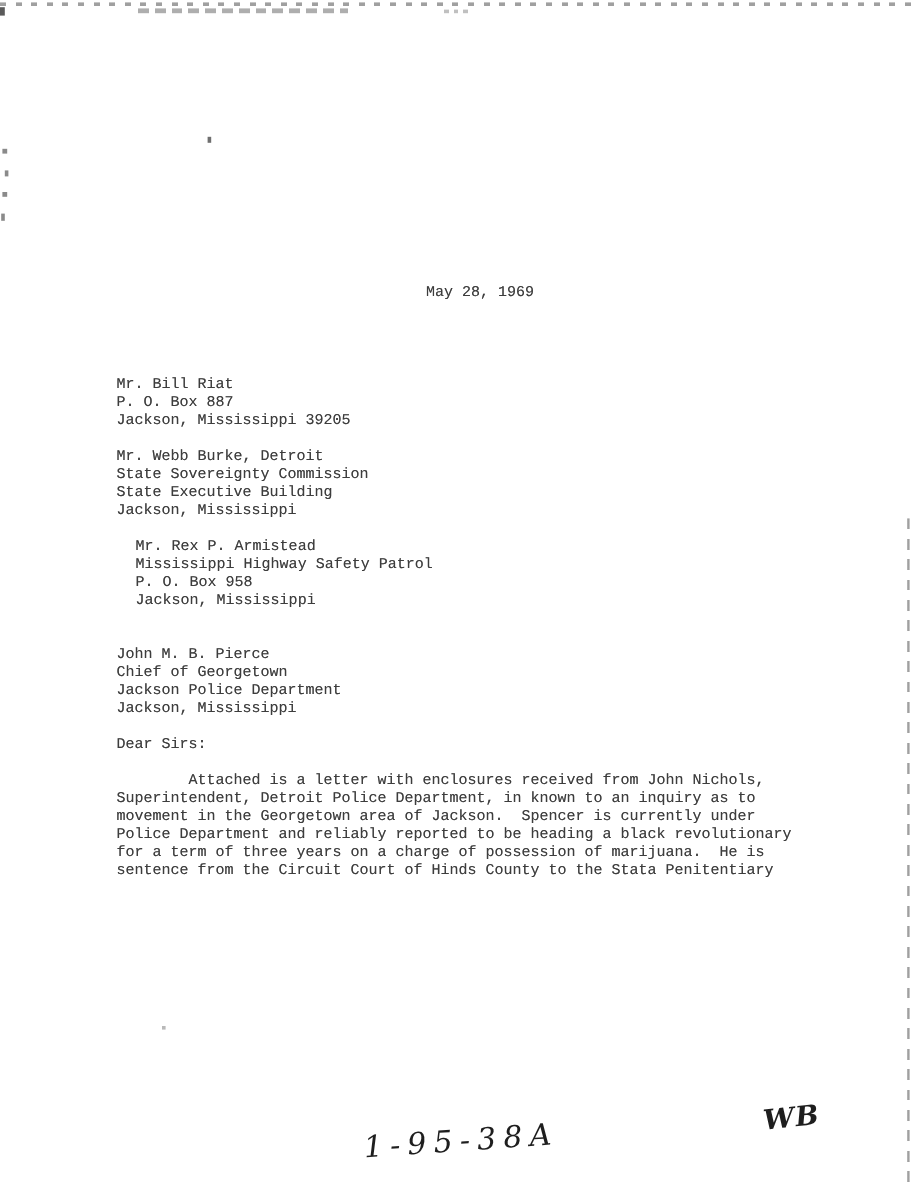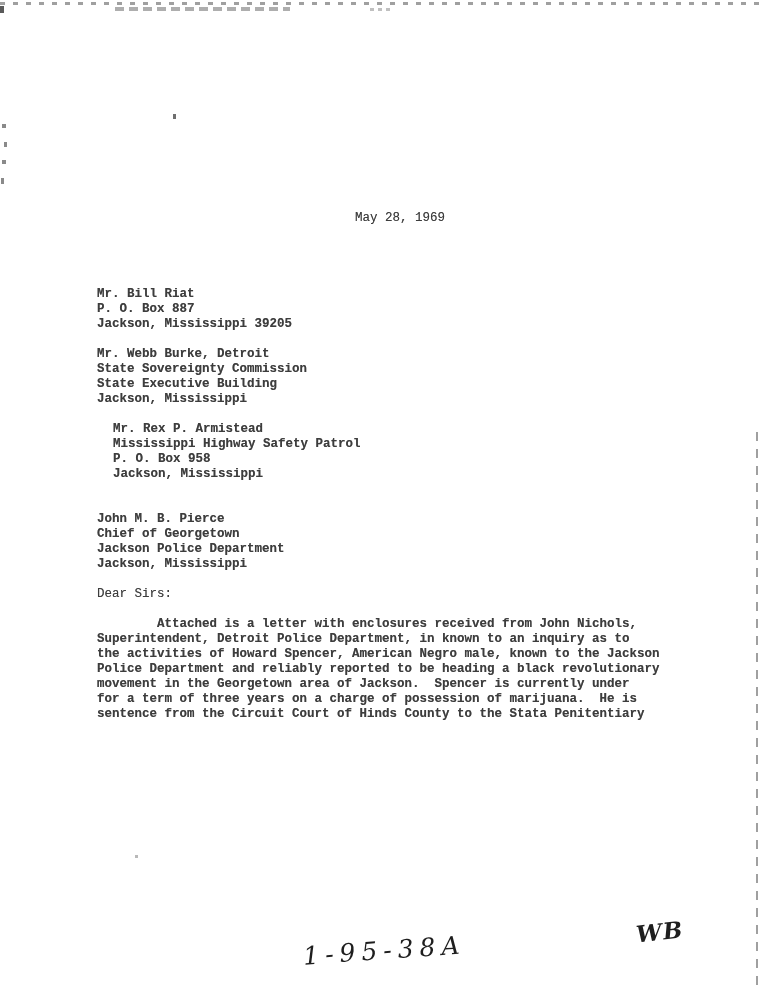--- a/index.html
+++ b/index.html
@@ -45,22 +45,22 @@
   }
   .speck { position: absolute; background: #8a8a8a; }
   .speck.s1 { left: 2px;  top: 124px; width: 4px; height: 4px; }
   .speck.s2 { left: 4px;  top: 142px; width: 3px; height: 5px; }
   .speck.s3 { left: 2px;  top: 160px; width: 4px; height: 4px; }
   .speck.s4 { left: 1px;  top: 178px; width: 3px; height: 6px; }
   .speck.s5 { left: 173px; top: 114px; width: 3px; height: 5px; background:#6f6f6f; }
   .speck.s6 { left: 135px; top: 855px; width: 3px; height: 3px; opacity: .6; }
 
   
-  .typed { font-size: 12.5px; line-height: 15px; text-shadow: 0 0 0.5px rgba(55,55,55,0.55); }
-  .line { height: 15px; white-space: pre; font-weight: bold; }
+  .typed { font-size: 12.5px; line-height: 15px; text-shadow: 0 0 0.5px rgba(55,55,55,0.55); margin-top: 26px; }
+  .line { height: 15px; white-space: pre; }
 
   .date-line   { position: absolute; left: 355px; top: 211px; }
   .block-1     { position: absolute; left: 97px;  top: 287px; }
   .block-2     { position: absolute; left: 97px;  top: 347px; }
   .block-3     { position: absolute; left: 113px;  top: 422px; }
   .block-4     { position: absolute; left: 97px;  top: 512px; }
   .salutation  { position: absolute; left: 97px;  top: 587px; }
   .body-para   { position: absolute; left: 97px;  top: 617px; }
 
   
@@ -129,23 +129,22 @@
     <div class="line">Chief of Georgetown</div>
     <div class="line">Jackson Police Department</div>
     <div class="line">Jackson, Mississippi</div>
   </div>
 
   <div class="typed salutation">Dear Sirs:</div>
 
   <div class="typed body-para">
     <div class="line">        Attached is a letter with enclosures received from John Nichols,</div>
     <div class="line">Superintendent, Detroit Police Department, in known to an inquiry as to</div>
-    <div class="line">the activities of Howard Spencer, American Negro male, known to the Jackson</div>
+    <div class="line">movement in the Georgetown area of Jackson.  Spencer is currently under</div>
     <div class="line">Police Department and reliably reported to be heading a black revolutionary</div>
-    <div class="line">movement in the Georgetown area of Jackson.  Spencer is currently under</div>
     <div class="line">for a term of three years on a charge of possession of marijuana.  He is</div>
     <div class="line">sentence from the Circuit Court of Hinds County to the Stata Penitentiary</div>
   </div>
 
   <div class="hand hand-number">1-95-38A</div>
   <div class="hand hand-initials">WB</div>
 
 </div>
 
 </body></html>

